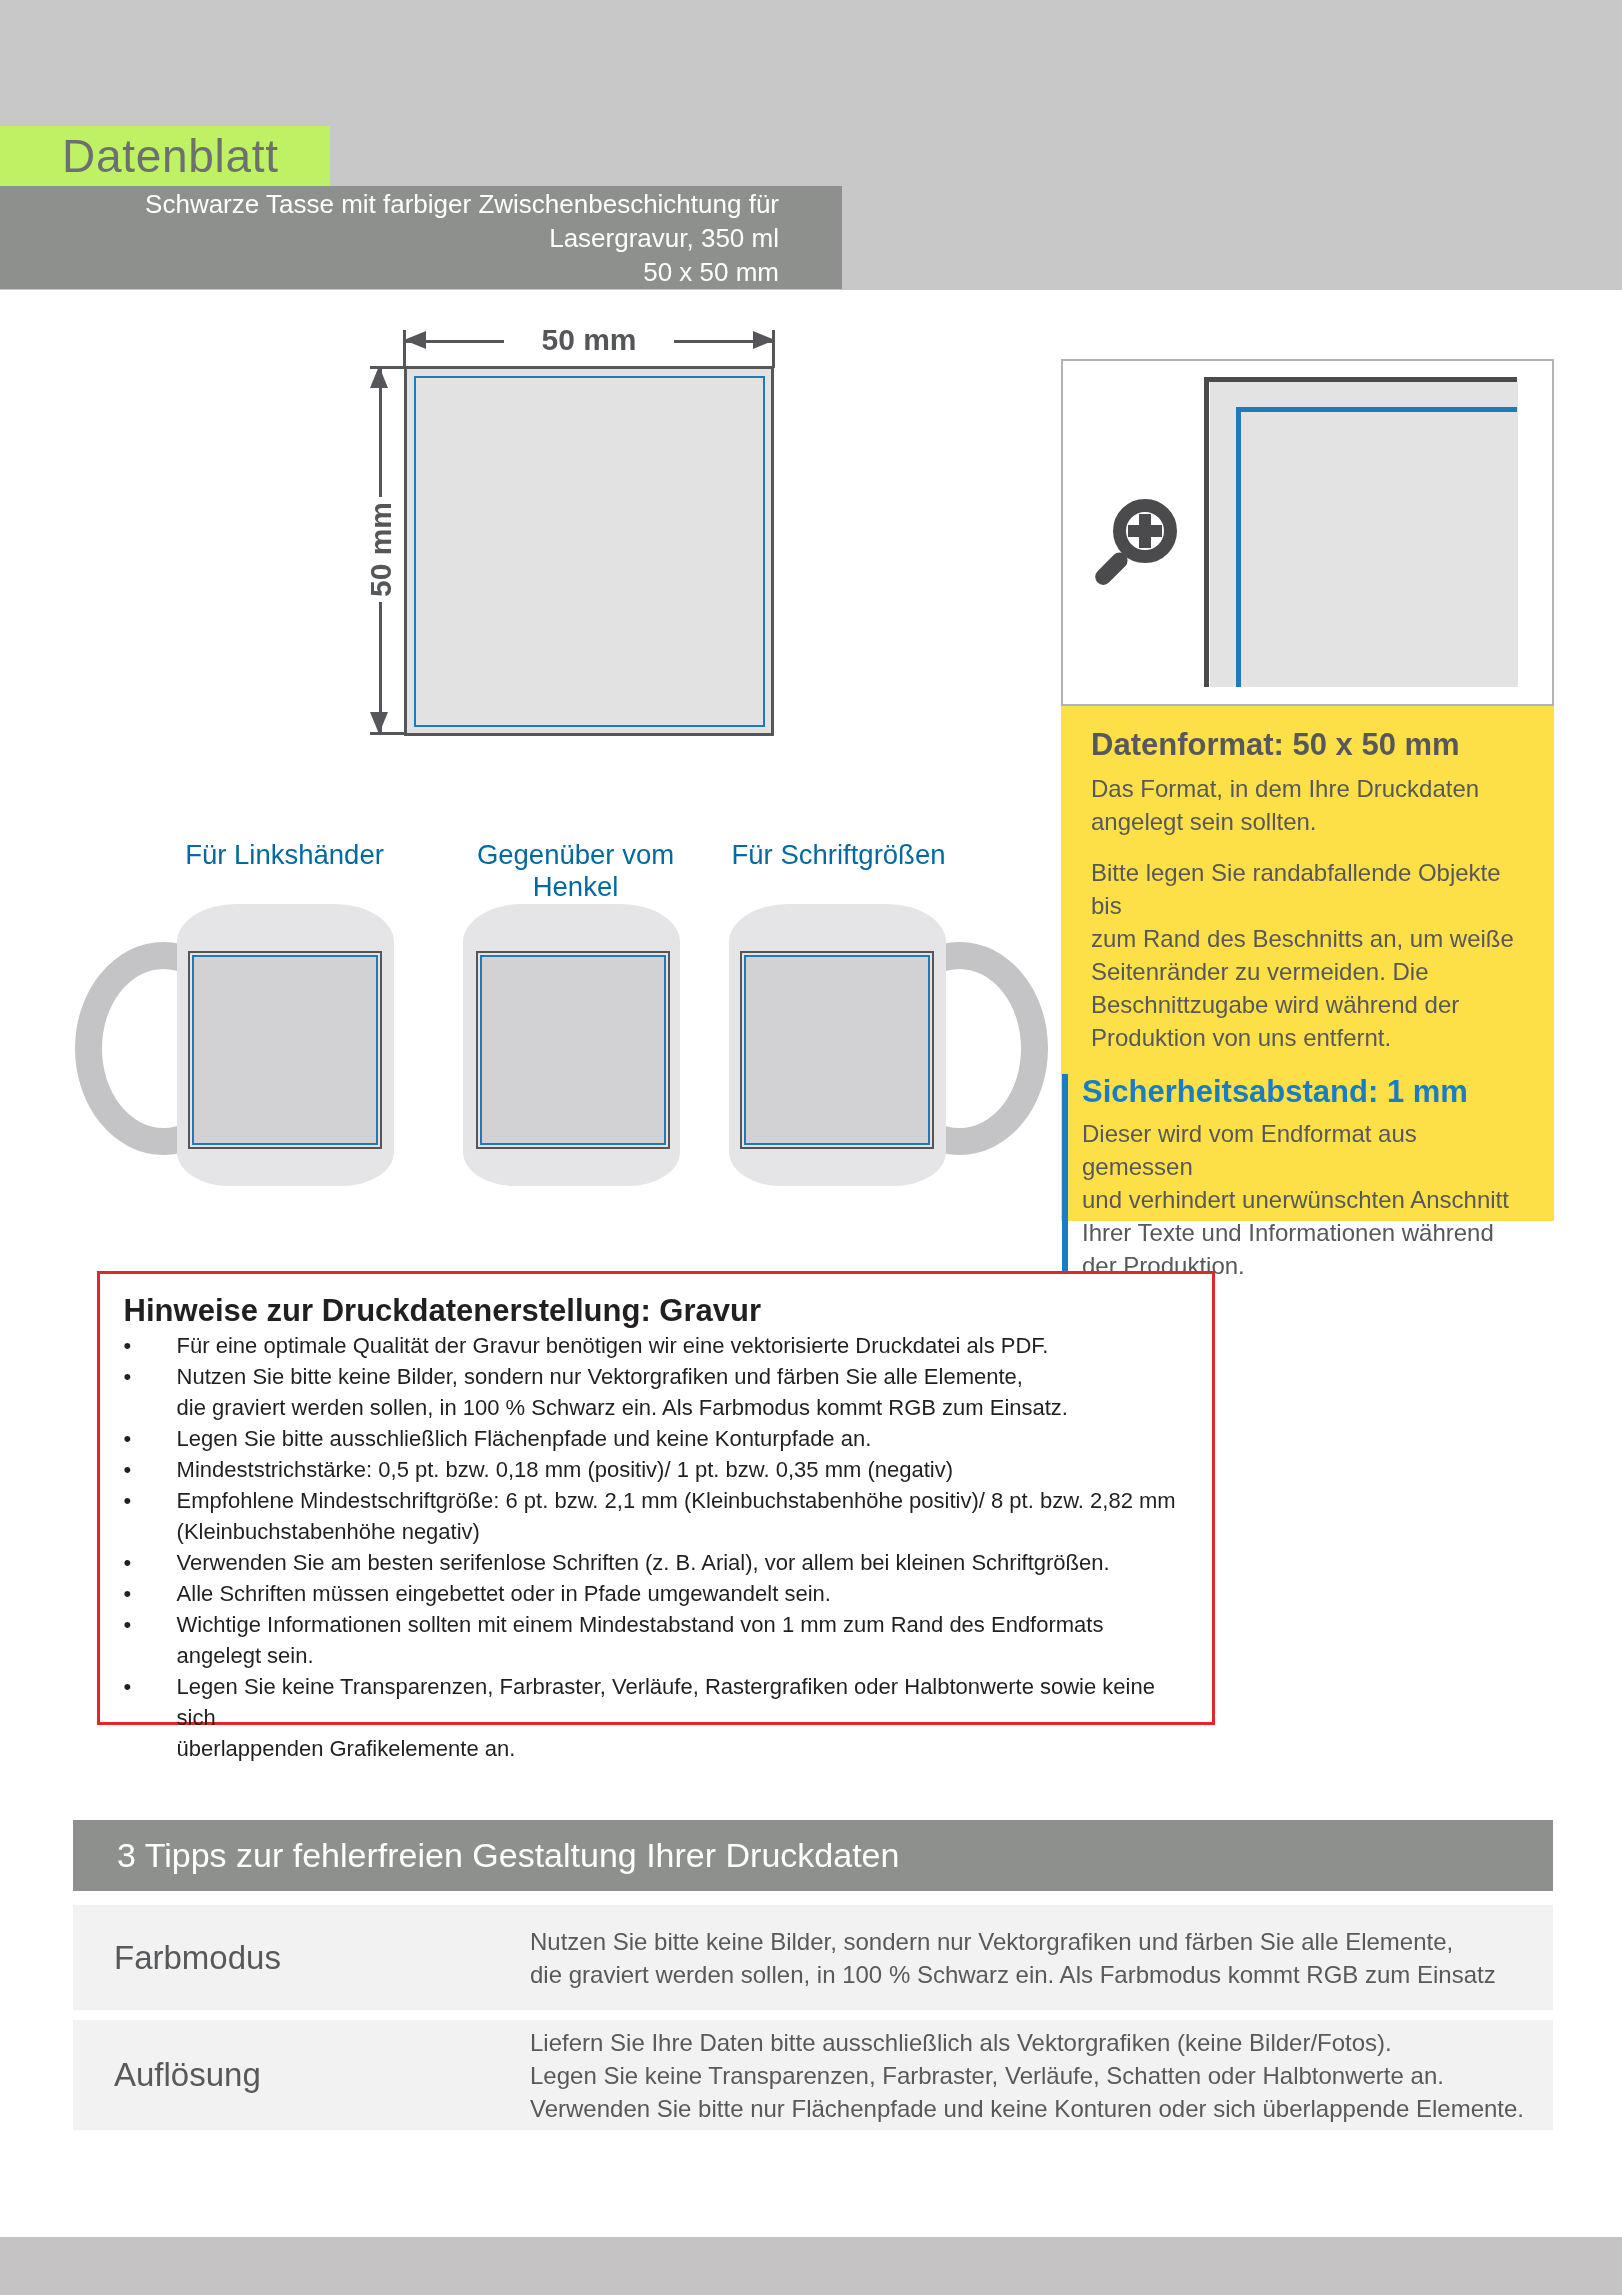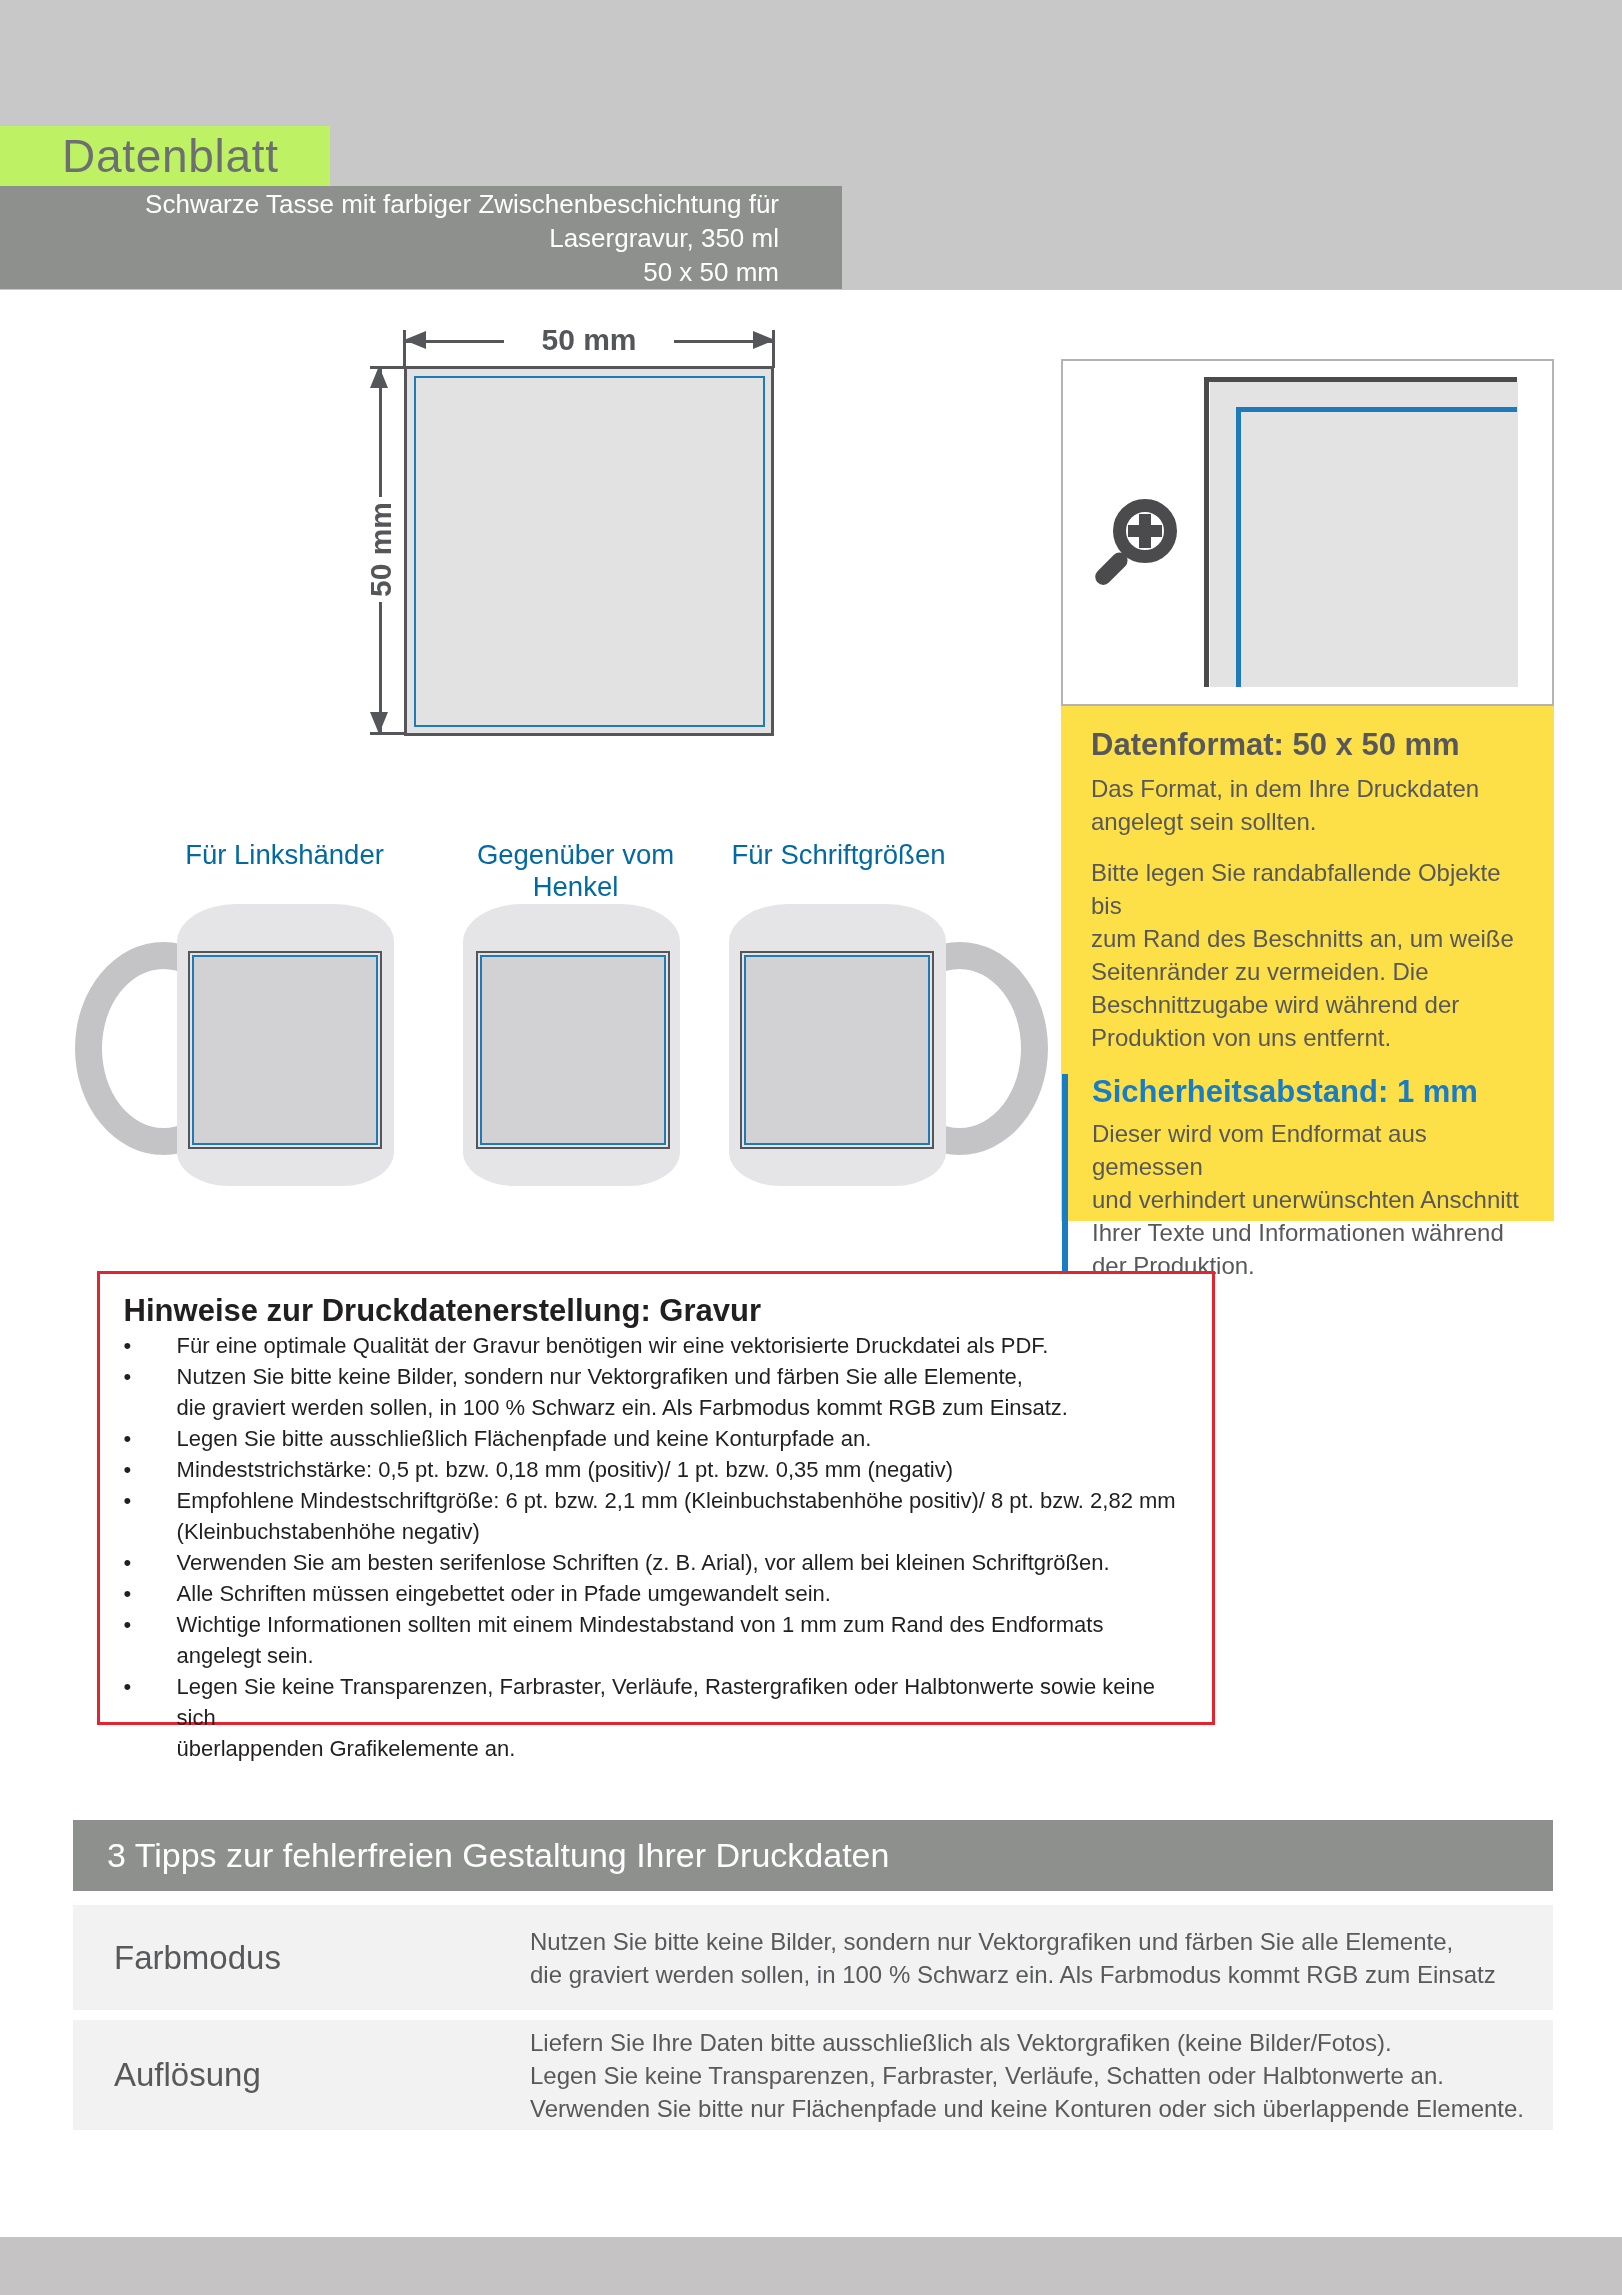--- a/index.html
+++ b/index.html
@@ -69,35 +69,35 @@
   .mag-grip{left:29px;top:200px;width:39px;height:15.7px;background:#4b4b4d;
             border-radius:7.9px;transform:rotate(135deg);}
 
   
   .info-panel{left:1061px;top:706px;width:493px;height:515px;background:#fde047;
               padding:21px 30px;box-sizing:border-box;}
   .info-h{font-size:31px;font-weight:bold;color:#57585b;margin:0 0 9.2px 0;}
   .info-p{font-size:24px;line-height:33px;color:#57585b;white-space:pre-line;margin:0;}
   .info-gap1{margin-bottom:18.3px;}
   .info-gap2{margin-bottom:19.6px;}
-  .safety{border-left:6.5px solid #1a7cc2;padding-left:24px;margin-left:-29px;}
+  .safety{border-left:6.5px solid #1a7cc2;padding-left:14px;margin-left:-29px;}
   .safety .info-h{color:#1a7cc2;margin-bottom:6.5px;}
 
   
   .hints-box{left:97px;top:1271px;width:1118px;height:454px;border:3.9px solid #e32530;
              box-sizing:border-box;background:#ffffff;padding:21px 23.6px;color:#221f20;}
   .hints-title{font-size:31px;font-weight:bold;line-height:31px;margin-bottom:3.9px;}
   .bullet{display:flex;font-size:22px;line-height:31px;}
   .bullet .dot{width:21px;flex:none;}
   .bullet .txt{white-space:pre-line;margin-left:32px;}
 
   
   .tips-header{left:73px;top:1820px;width:1480px;height:71px;background:#8e908e;
                display:flex;align-items:center;color:#ffffff;font-size:34px;
-               padding-left:34px;box-sizing:border-box;}
+               padding-left:44px;box-sizing:border-box;}
   .tip-row{left:73px;width:1480px;background:#f2f2f2;}
   .tip-row1{top:1905px;height:105px;}
   .tip-row2{top:2020px;height:110px;}
   .tip-row3{top:2140px;height:77px;}
   .tip-label{position:absolute;left:41px;top:50%;transform:translateY(-50%);
              font-size:33px;color:#58595b;}
   .tip-text{position:absolute;left:457px;top:50%;transform:translateY(-50%);
             font-size:24px;line-height:33px;color:#58595b;white-space:pre-line;}
 
   .bottom-bar{left:0;top:2237px;width:1623px;height:59px;background:#c5c3c3;}

